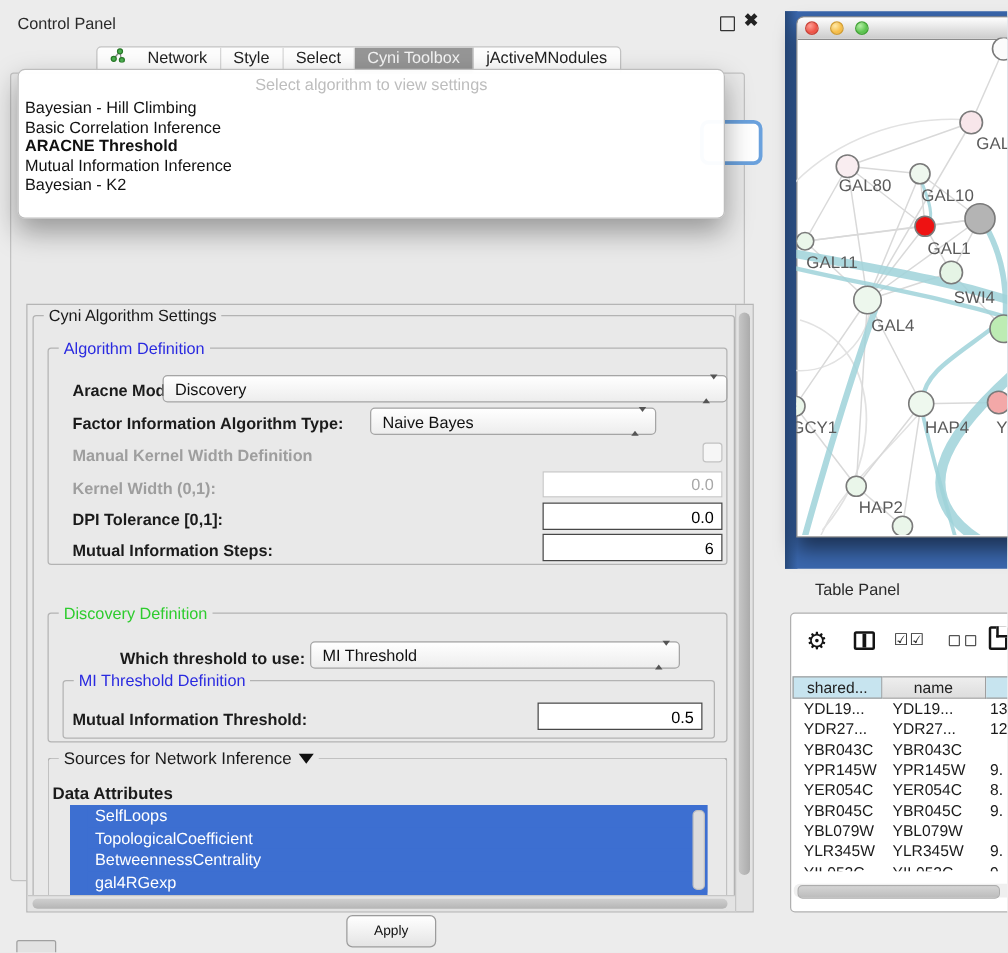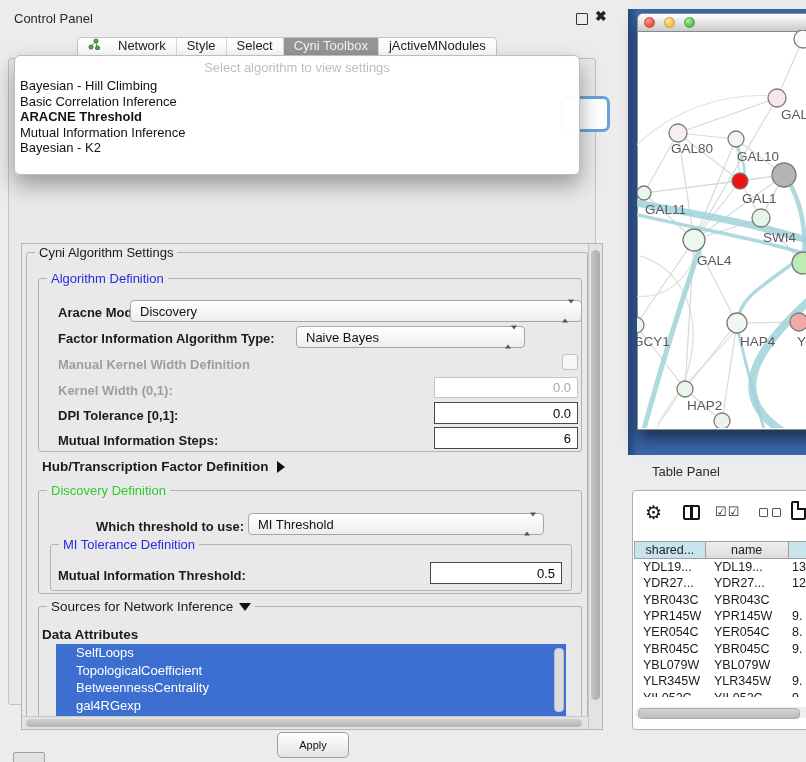--- a/index.html
+++ b/index.html
@@ -157,34 +157,31 @@
       </div>
       <span class="lbl dis" style="left:36px;top:113px;">Manual Kernel Width Definition</span>
       <span class="checkbox" style="left:540px;top:110px;"></span>
       <span class="lbl dis" style="left:36px;top:139px;">Kernel Width (0,1):</span>
       <input class="field dis" style="left: 412px; top: 133px; width: 144px; height: 21px;" value="0.0">
       <span class="lbl" style="left:36px;top:164px;">DPI Tolerance [0,1]:</span>
       <input class="field" style="left: 412px; top: 158px; width: 144px; height: 22px;" value="0.0">
       <span class="lbl" style="left:36px;top:189px;">Mutual Information Steps:</span>
       <input class="field" style="left: 412px; top: 183px; width: 144px; height: 22px;" value="6">
 
-      <span class="lbl" style="left:20px;top:215px;font-size:13.5px;">
-        <span>Hub/Transcription Factor Definition</span><span class="arrow-right"></span>
-      </span>
 
       <div class="group" style="left:16px;top:246px;width:542px;height:102px;">
         <span class="gtitle green">Discovery Definition</span>
       </div>
       <span class="lbl" style="left:74px;top:275px;">Which threshold to use:</span>
       <div class="combo" style="left:226px;top:269px;width:296px;">
         <span class="ctext">MI Threshold</span>
         <span class="spin"><span class="up"></span><span class="dn"></span></span>
       </div>
       <div class="group" style="left:28px;top:300px;width:520px;height:45px;">
-        <span class="gtitle blue">MI Tolerance Definition</span>
+        <span class="gtitle blue">MI Threshold Definition</span>
       </div>
       <span class="lbl" style="left:36px;top:324px;">Mutual Information Threshold:</span>
       <input class="field" style="left: 408px; top: 318px; width: 132px; height: 22px;" value="0.5">
 
       <div class="group" style="left:16px;top:362px;width:542px;height:130px;border-bottom:none;">
         <span class="gtitle" style="font-size:13.5px;">
           <span>Sources for Network Inference</span><span class="arrow-down"></span>
         </span>
       </div>
       <span class="lbl" style="left:20px;top:383px;font-size:13.5px;">Data Attributes</span>

